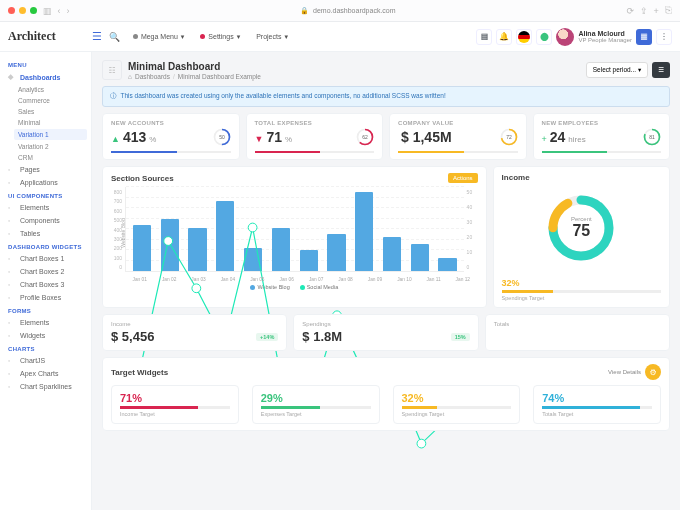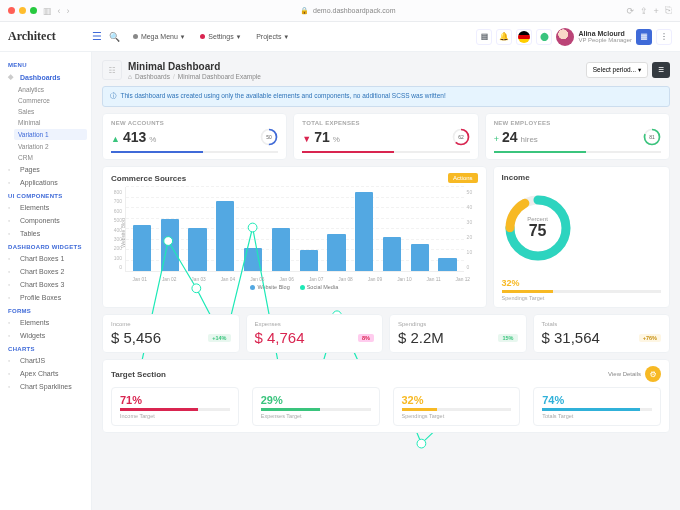--- a/index.html
+++ b/index.html
@@ -63,35 +63,35 @@
 .y-label{position:absolute;left:-3px;top:45%;transform:rotate(-90deg);font-size:5px;color:#aaa;transform-origin:center}
 .bars-wrap{flex:1;position:relative;border-left:1px solid #eee;border-bottom:1px solid #eee;margin-bottom:10px}
 .grid-line{position:absolute;left:0;right:0;border-top:1px dashed #f2f2f2}
 .bars{position:absolute;inset:0;display:flex;align-items:flex-end;justify-content:space-around;padding:0 2px}
 .bar{width:5.5%;background:#53a8e2;border-radius:1px 1px 0 0;position:relative}
 .line-svg{position:absolute;inset:0;pointer-events:none}
 .x-labels{position:absolute;left:14px;right:0;bottom:0;display:flex;justify-content:space-around;font-size:4.8px;color:#aaa}
 .legend{display:flex;justify-content:center;gap:10px;font-size:5.5px;color:#777;margin-top:2px}
 .legend-item{display:flex;align-items:center;gap:2px}
 .legend-dot{width:5px;height:5px;border-radius:50%}
-.donut-wrap{display:flex;flex-direction:column;padding:6px 0}
+.donut-wrap{display:flex;flex-direction:column;align-items:center;padding:6px 0}
 .donut{width:72px;height:72px;position:relative}
 .donut-center{position:absolute;inset:0;display:flex;flex-direction:column;align-items:center;justify-content:center}
 .donut-lbl{font-size:6px;color:#999}
 .donut-val{font-size:16px;font-weight:600;color:#333}
 .spend-target{margin-top:8px;width:100%}
 .st-pct{font-size:9px;font-weight:600;color:#f7b924}
 .st-bar{height:3px;background:#eee;margin:2px 0;position:relative}
 .st-bar::after{content:'';position:absolute;left:0;top:0;height:100%;width:32%;background:#f7b924}
 .st-lbl{font-size:5.5px;color:#aaa}
 .stat-row{display:flex;gap:6px;margin-bottom:6px}
 .stat-card{flex:1;padding:6px 8px}
 .stat-lbl{font-size:6px;color:#aaa;margin-bottom:2px}
 .stat-val-row{display:flex;align-items:center;justify-content:space-between}
-.stat-val{font-size:15px;font-weight:400;color:#333}
+.stat-val{font-size:13px;font-weight:700;color:#333}
 .stat-val.red{color:#d92550}
 .pill{font-size:5.5px;padding:1px 4px;border-radius:2px;font-weight:600}
 .pill-g{background:#e8f7ef;color:#3ac47d}.pill-r{background:#fCE;color:#d92550}.pill-y{background:#fef6e3;color:#d9a,#f7b924;color:#c89214}
 .target-head{display:flex;align-items:center;margin-bottom:5px}
 .view-det{margin-left:auto;font-size:6px;color:#888}
 .gear-btn{width:16px;height:16px;border-radius:50%;background:#f7b924;color:#fff;display:flex;align-items:center;justify-content:center;margin-left:4px;font-size:8px}
 .target-row{display:flex;gap:13px}
 .tgt-card{flex:1;padding:6px 8px}
 .tgt-pct{font-size:11px;font-weight:700;margin-bottom:2px}
 .tgt-bar{height:3px;background:#eee;position:relative;margin-bottom:2px}
@@ -279,39 +279,53 @@
       <span class="kpi-unit">%</span>
     </div>
     <svg class="mini-ring" viewBox="0 0 24 24">
       <circle cx="12" cy="12" r="9" fill="none" stroke="#eee" stroke-width="2"></circle>
       <circle cx="12" cy="12" r="9" fill="none" stroke="#d92550" stroke-width="2" stroke-dasharray="35.03 56.5" transform="rotate(-90 12 12)"></circle>
       <text x="12" y="14" text-anchor="middle" font-size="6" fill="#666">62</text>
     </svg>
     <div class="kpi-bar kb-red"></div>
   </div>
         <div class="card">
+    <div class="kpi-label">COMPANY VALUE</div>
+    <div class="kpi-val">
+      <span class="kpi-arrow "></span>
+      <span class="kpi-num">$ 1,45M</span>
+      <span class="kpi-unit"></span>
+    </div>
+    <svg class="mini-ring" viewBox="0 0 24 24">
+      <circle cx="12" cy="12" r="9" fill="none" stroke="#eee" stroke-width="2"></circle>
+      <circle cx="12" cy="12" r="9" fill="none" stroke="#f7b924" stroke-width="2" stroke-dasharray="40.68 56.5" transform="rotate(-90 12 12)"></circle>
+      <text x="12" y="14" text-anchor="middle" font-size="6" fill="#666">72</text>
+    </svg>
+    <div class="kpi-bar kb-yellow"></div>
+  </div>
+        <div class="card">
     <div class="kpi-label">NEW EMPLOYEES</div>
     <div class="kpi-val">
       <span class="kpi-arrow up">+</span>
       <span class="kpi-num">24</span>
       <span class="kpi-unit">hires</span>
     </div>
     <svg class="mini-ring" viewBox="0 0 24 24">
       <circle cx="12" cy="12" r="9" fill="none" stroke="#eee" stroke-width="2"></circle>
       <circle cx="12" cy="12" r="9" fill="none" stroke="#3ac47d" stroke-width="2" stroke-dasharray="45.765 56.5" transform="rotate(-90 12 12)"></circle>
       <text x="12" y="14" text-anchor="middle" font-size="6" fill="#666">81</text>
     </svg>
     <div class="kpi-bar kb-green"></div>
   </div>
       </div>
 
     <div class="mid-row">
       <div class="card chart-card">
         <div class="card-head">
-          <div class="card-title">Commerce Sources</div>
+          <div class="card-title">Section Sources</div>
           <div class="badge-y">Actions</div>
         </div>
         <div class="chart-area">
           <div class="y-label">Website Blog</div>
           <div class="y-axis" id="y-axis-left">
               <div>800</div>
               <div>700</div>
               <div>600</div>
               <div>500</div>
               <div>400</div>
@@ -421,45 +435,34 @@
 
     <div class="stat-row" id="stat-row">
         <div class="card stat-card">
   <div class="stat-lbl">Income</div>
   <div class="stat-val-row">
             <span class="stat-val ">$ 5,456</span>
             <span class="pill pill-g">+14%</span>
           </div>
 </div>
         <div class="card stat-card">
-  <div class="stat-lbl">Expenses</div>
-  <div class="stat-val-row">
-            <span class="stat-val red">$ 4,764</span>
-            <span class="pill pill-r">8%</span>
-          </div>
-</div>
-        <div class="card stat-card">
   <div class="stat-lbl">Spendings</div>
   <div class="stat-val-row">
-            <span class="stat-val ">$ 2.2M</span>
+            <span class="stat-val ">$ 1.8M</span>
             <span class="pill pill-g">15%</span>
           </div>
 </div>
         <div class="card stat-card">
   <div class="stat-lbl">Totals</div>
-  <div class="stat-val-row">
-            <span class="stat-val ">$ 31,564</span>
-            <span class="pill pill-y">+76%</span>
-          </div>
 </div>
       </div>
 
     <div class="card">
       <div class="target-head">
-        <div class="card-title">Target Section</div>
+        <div class="card-title">Target Widgets</div>
         <div class="view-det">View Details</div>
         <div class="gear-btn">⚙</div>
       </div>
       <div class="target-row" id="target-row">
           <div class="card tgt-card">
   <div class="tgt-pct" style="color:#d92550">71%</div>
   <div class="tgt-bar">
               <span style="width:71%;background:#d92550"></span>
             </div>
   <div class="tgt-lbl">Income Target</div>

